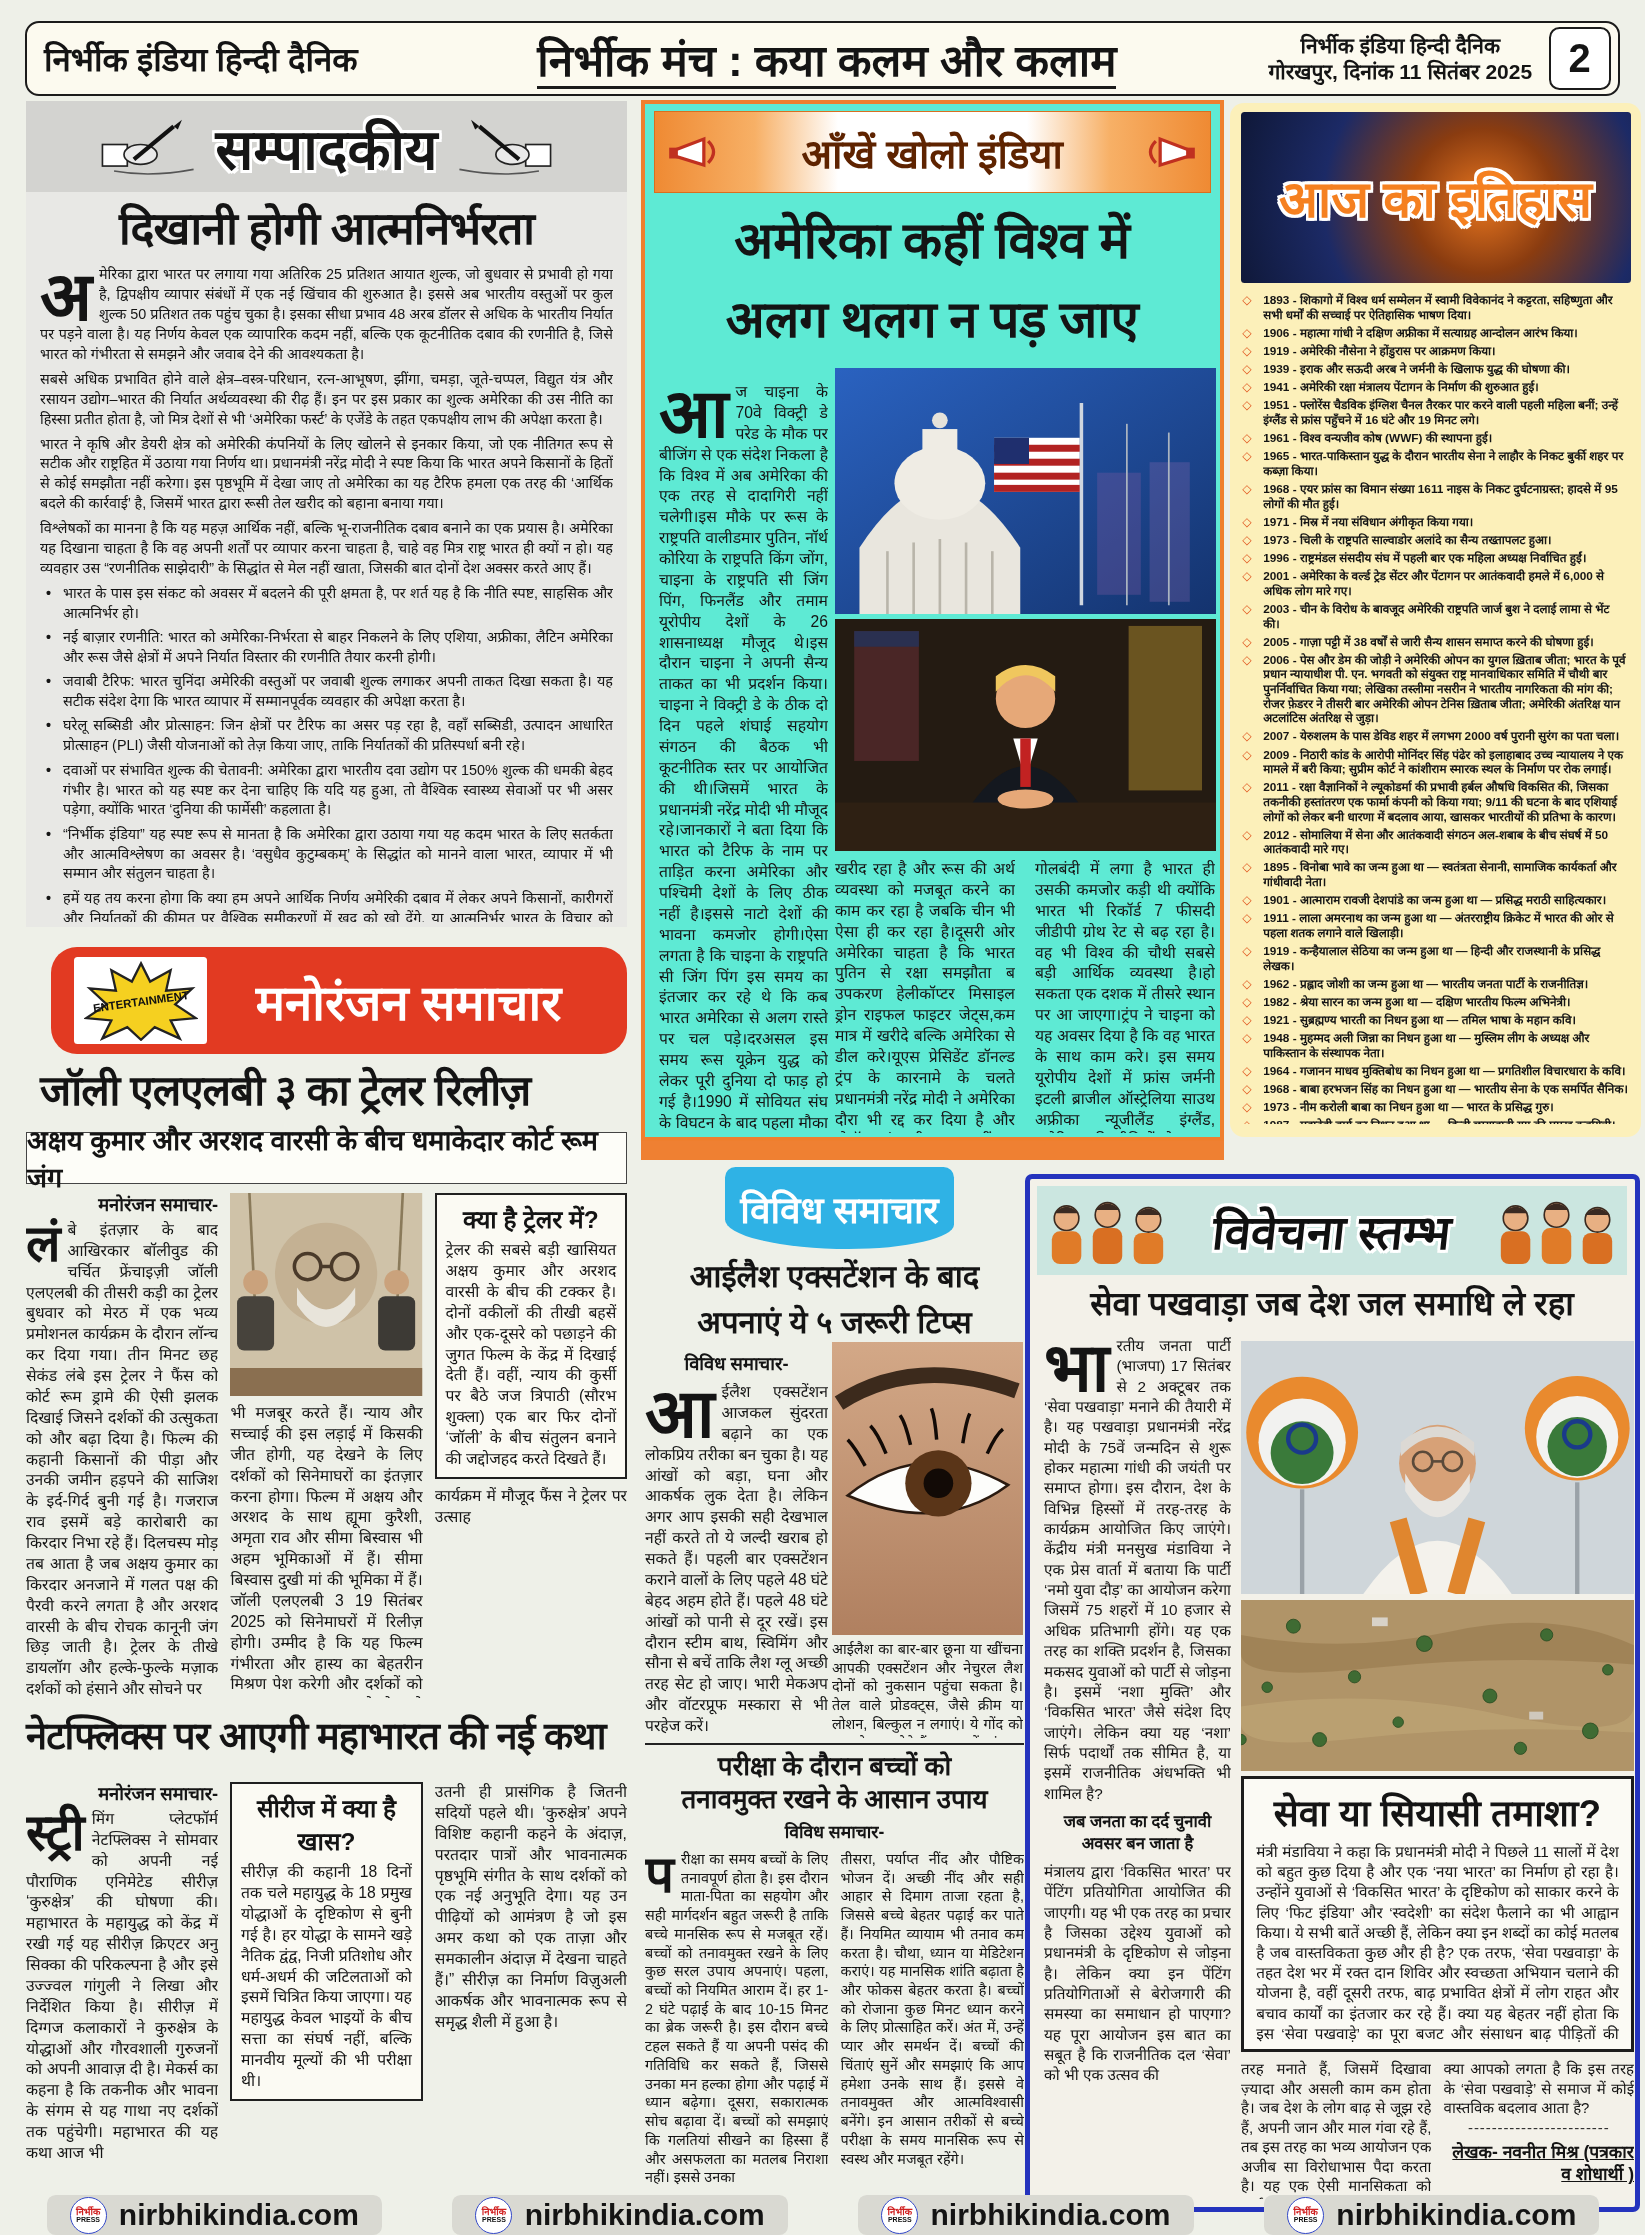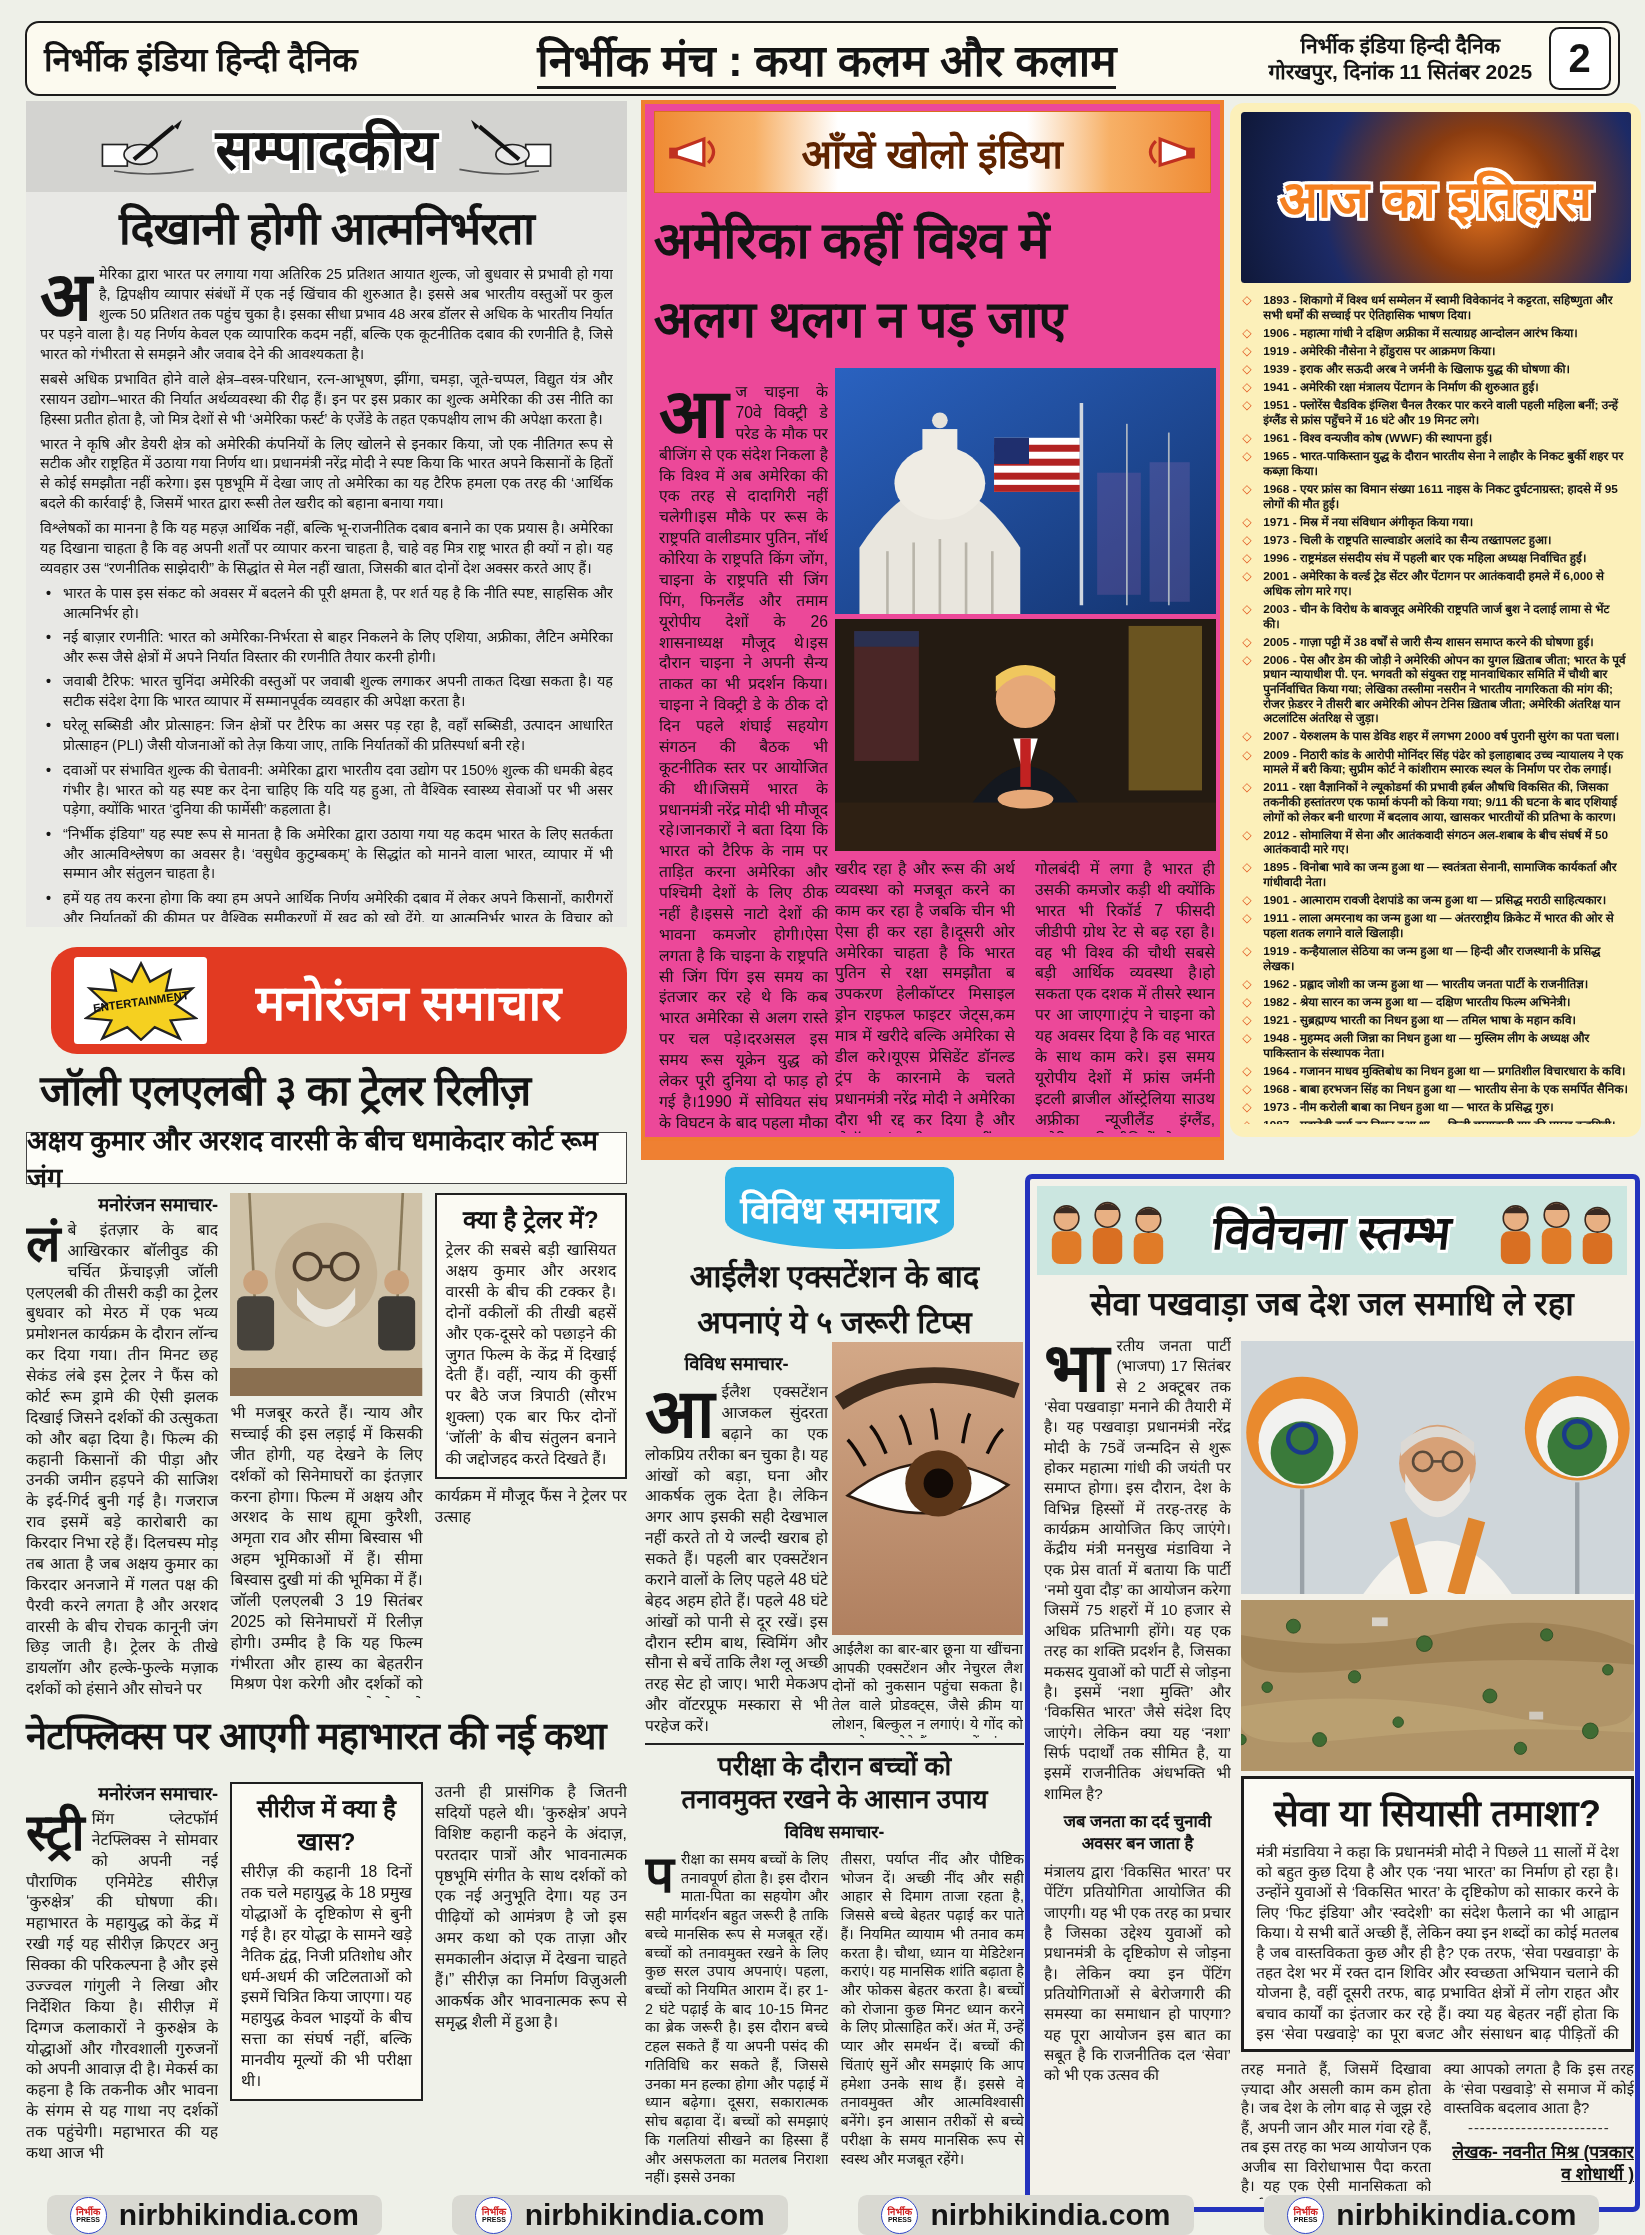--- a/index.html
+++ b/index.html
@@ -48,26 +48,26 @@
   .ent-article{left:26px;top:1193px;width:601px;height:505px;display:flex;gap:12.2px;}
   .ent-article>div{flex:1;}
   .ent-photo{width:100%;height:203px;margin-bottom:7px;}
   .info-box{border:2.6px solid #1f1f1f;background:#fbfaf3;padding:7px 8.7px;box-sizing:border-box;}
   .info-title{font-size:24.5px;font-weight:900;text-align:center;margin:0 0 5.2px;}
   .nf-headline{left:26px;top:1708px;width:617px;font-size:38px;font-weight:900;letter-spacing:-0.9px;}
   .nf-article{left:26px;top:1782px;width:601px;height:444px;display:flex;gap:12.2px;}
   .nf-article>div{flex:1;}
 
   
-  .us-box{left:641px;top:100px;width:583px;height:1041px;border:4.4px solid #ef7f2e;background:#ec4899;box-sizing:border-box;}
+  .us-box{left:641px;top:100px;width:583px;height:1041px;border:4.4px solid #ef7f2e;background:#5eead4;box-sizing:border-box;}
   .us-banner{position:absolute;left:8.7px;top:7px;width:557px;height:82px;
              background:linear-gradient(90deg,#ef8a33,#f7b066 18%,#ffffff 33%,#ffffff 67%,#f7b066 82%,#ef8a33);
              border:1.7px solid #d96f1f;box-sizing:border-box;display:flex;align-items:center;justify-content:space-between;padding:0 12.2px;}
   .us-banner-title{font-size:40px;font-weight:900;color:#5e2300;}
-  .us-headline{position:absolute;left:8.7px;top:98px;width:557px;text-align:left;font-size:51px;
+  .us-headline{position:absolute;left:8.7px;top:98px;width:557px;text-align:center;font-size:51px;
                font-weight:800;line-height:1.55;font-family:"Liberation Serif","DejaVu Serif",serif;}
   .us-col1{position:absolute;left:14px;top:278px;width:169px;height:749px;}
   .us-img1{position:absolute;left:190px;top:264px;width:381px;height:246px;}
   .us-img2{position:absolute;left:190px;top:515px;width:381px;height:232px;}
   .us-colB{position:absolute;left:190px;top:755px;width:180px;height:274px;}
   .us-colC{position:absolute;left:390px;top:755px;width:180px;height:274px;}
   .author-line{font-weight:800;font-size:17.5px;text-align:right;margin-top:3.5px;text-decoration:underline;}
   .dashes{text-align:center;letter-spacing:0.9px;color:#333;}
 
   

